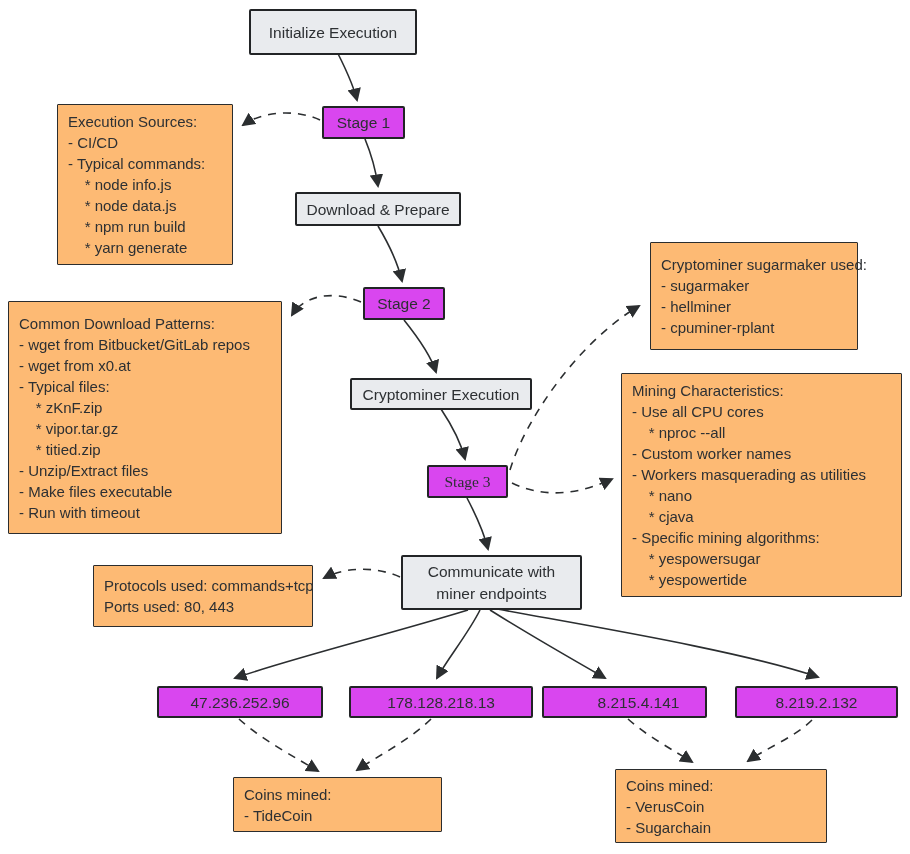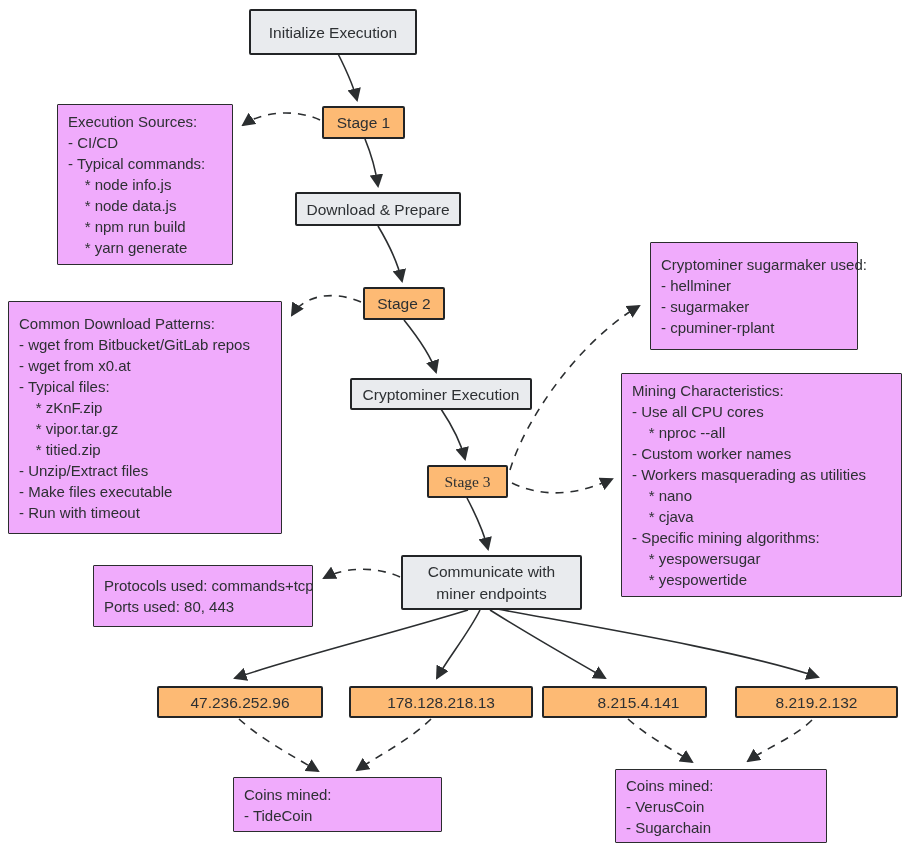--- a/index.html
+++ b/index.html
@@ -10,28 +10,28 @@
     --arrow:#2b2e30;
     --bg:#ffffff;
   }
   html,body{margin:0;padding:0;background:var(--bg);}
   body{font-family:"Liberation Sans","DejaVu Sans",sans-serif;color:var(--text);}
   #canvas{position:relative;width:910px;height:854px;background:var(--bg);overflow:hidden;}
   #edges{position:absolute;left:0;top:0;width:910px;height:854px;z-index:0;}
   .node{
     position:absolute;z-index:1;box-sizing:border-box;
     display:flex;align-items:center;justify-content:center;text-align:center;
-    border:2px solid var(--node-border);background:#fdba74;
+    border:2px solid var(--node-border);background:#d946ef;
     font-size:15.5px;line-height:19px;border-radius:2px;
   }
   .node.filled{background:var(--node-fill);}
   .ann{
     position:absolute;z-index:1;box-sizing:border-box;
     display:flex;flex-direction:column;justify-content:center;
-    border:1.5px solid var(--ann-border);background:#f0abfc;
+    border:1.5px solid var(--ann-border);background:#fdba74;
     font-size:15px;padding:6px 10px;border-radius:1px;
   }
   .ann-line{line-height:21px;white-space:pre;}
   .edge{fill:none;stroke:var(--arrow);stroke-width:1.6;}
   .edge.dashed{stroke-dasharray:8 7;}
 </style>
 </head>
 <body>
 
 <div id="canvas">
@@ -103,22 +103,22 @@
       <div class="ann-line">    * zKnF.zip</div>
       <div class="ann-line">    * vipor.tar.gz</div>
       <div class="ann-line">    * titied.zip</div>
       <div class="ann-line">- Unzip/Extract files</div>
       <div class="ann-line">- Make files executable</div>
       <div class="ann-line">- Run with timeout</div>
     </div>
 
   <div class="ann" style="left:650px;top:242px;width:208px;height:108px;">
       <div class="ann-line">Cryptominer sugarmaker used:</div>
+      <div class="ann-line">- sugarmaker</div>
       <div class="ann-line">- hellminer</div>
-      <div class="ann-line">- sugarmaker</div>
       <div class="ann-line">- cpuminer-rplant</div>
     </div>
 
   <div class="ann" style="left:621px;top:373px;width:281px;height:224px;">
       <div class="ann-line">Mining Characteristics:</div>
       <div class="ann-line">- Use all CPU cores</div>
       <div class="ann-line">    * nproc --all</div>
       <div class="ann-line">- Custom worker names</div>
       <div class="ann-line">- Workers masquerading as utilities</div>
       <div class="ann-line">    * nano</div>

